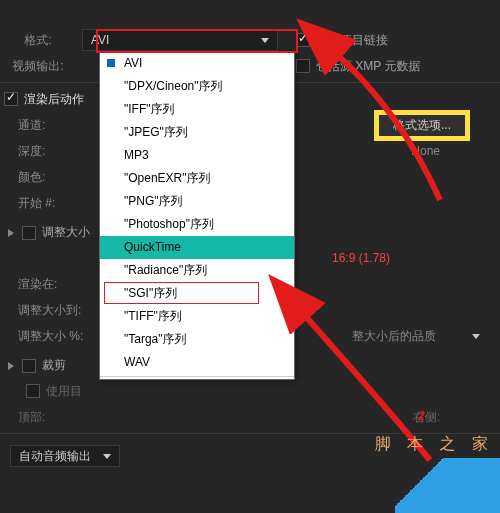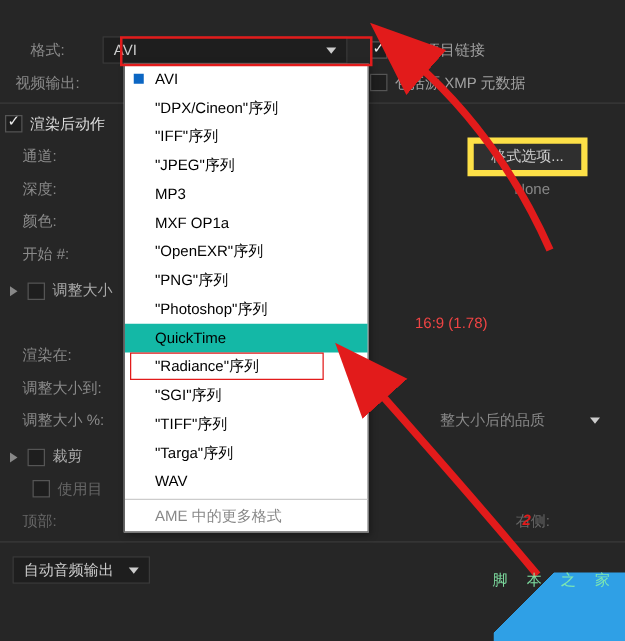--- a/index.html
+++ b/index.html
@@ -15,21 +15,21 @@
 .dd-item.sel::before{content:"";position:absolute;left:7px;top:7px;width:8px;height:8px;background:#0b66c3}
 .dd-item.hi{background:#14b8a6}
 .dd-sep{height:1px;background:#ccc;margin:2px 0}
 .red-box2{position:absolute;left:104px;top:282px;width:155px;height:22px;border:1px solid #e21b1b;z-index:7}
 .chk{display:inline-block;width:14px;height:14px;border:1px solid #555;margin-right:6px;background:#1e1e1e;position:relative;vertical-align:middle}
 .chk.on::after{content:"✓";color:#eee;position:absolute;left:1px;top:-3px;font-size:12px}
 .section{margin-top:6px}
 .section-hdr{display:flex;align-items:center;padding:3px 6px;color:#aaa}
 .tw{display:inline-block;width:0;height:0;border-top:4px solid transparent;border-bottom:4px solid transparent;border-left:6px solid #888;margin:0 8px 0 2px}
 .indent{padding-left:18px}
-.watermark{position:absolute;right:6px;bottom:40px;color:#86efac;font-size:12px;letter-spacing:6px;opacity:.9;z-index:10}
+.watermark{position:absolute;right:6px;bottom:58px;color:#fdba74;font-size:16px;letter-spacing:6px;opacity:.9;z-index:10}
 .corner{position:absolute;right:0;bottom:0;width:105px;height:55px;background:linear-gradient(135deg,transparent 30%,#2fa0e6 30%);z-index:8}
 svg.anno{position:absolute;left:0;top:0;z-index:9;pointer-events:none}
 .footer-combo{margin:10px 0 0 10px}
 .grid2{display:flex}
 .grid2>div{flex:1;display:flex;align-items:center}
 .btn{background:#2f2f2f;border:5px solid #fde047;padding:2px 14px;color:#ccc}
 hr.div{border:none;border-top:1px solid #3a3a3a;margin:4px 0}
 </style>
 </head>
 <body>
@@ -142,32 +142,30 @@
 
 <div class="red-box1"></div>
 <div class="red-box2"></div>
 
 <div class="dropdown" id="dd">
     <div class="dd-item sel">AVI</div>
     <div class="dd-item">"DPX/Cineon"序列</div>
     <div class="dd-item">"IFF"序列</div>
     <div class="dd-item">"JPEG"序列</div>
     <div class="dd-item">MP3</div>
-    <div class="dd-item">MXF OP1a</div>
     <div class="dd-item">"OpenEXR"序列</div>
     <div class="dd-item">"PNG"序列</div>
     <div class="dd-item">"Photoshop"序列</div>
     <div class="dd-item hi">QuickTime</div>
     <div class="dd-item">"Radiance"序列</div>
     <div class="dd-item">"SGI"序列</div>
     <div class="dd-item">"TIFF"序列</div>
     <div class="dd-item">"Targa"序列</div>
     <div class="dd-item">WAV</div>
     <div class="dd-sep"></div>
-    <div class="dd-item" style="color: rgb(136, 136, 136);">AME 中的更多格式</div>
   </div>
 
 <svg class="anno" width="500" height="513">
   <defs>
     <marker id="ah" markerWidth="12" markerHeight="12" refX="2" refY="4" orient="auto">
       <path d="M0,0 L10,4 L0,8 Z" fill="#e21b1b"></path>
     </marker>
   </defs>
   <path d="M 440 200 Q 400 110 332 50" stroke="#e21b1b" stroke-width="6" fill="none" marker-end="url(#ah)"></path>
   <path d="M 430 460 Q 380 400 300 310" stroke="#e21b1b" stroke-width="6" fill="none" marker-end="url(#ah)"></path>

